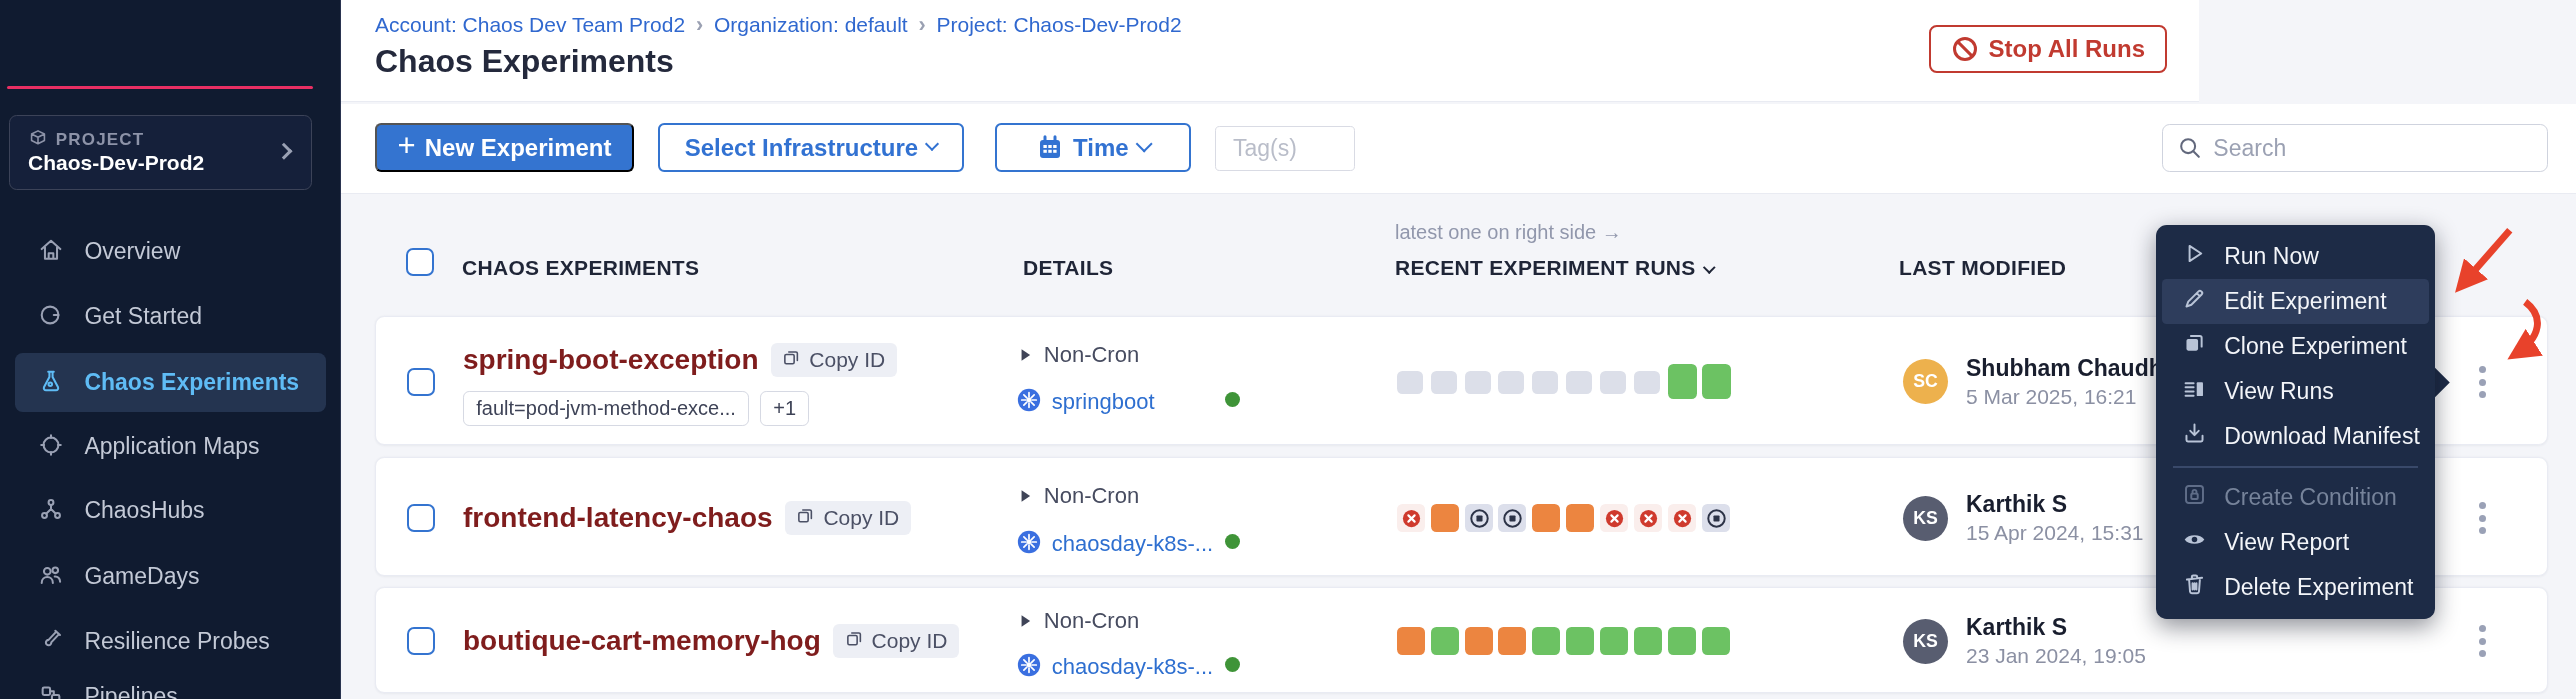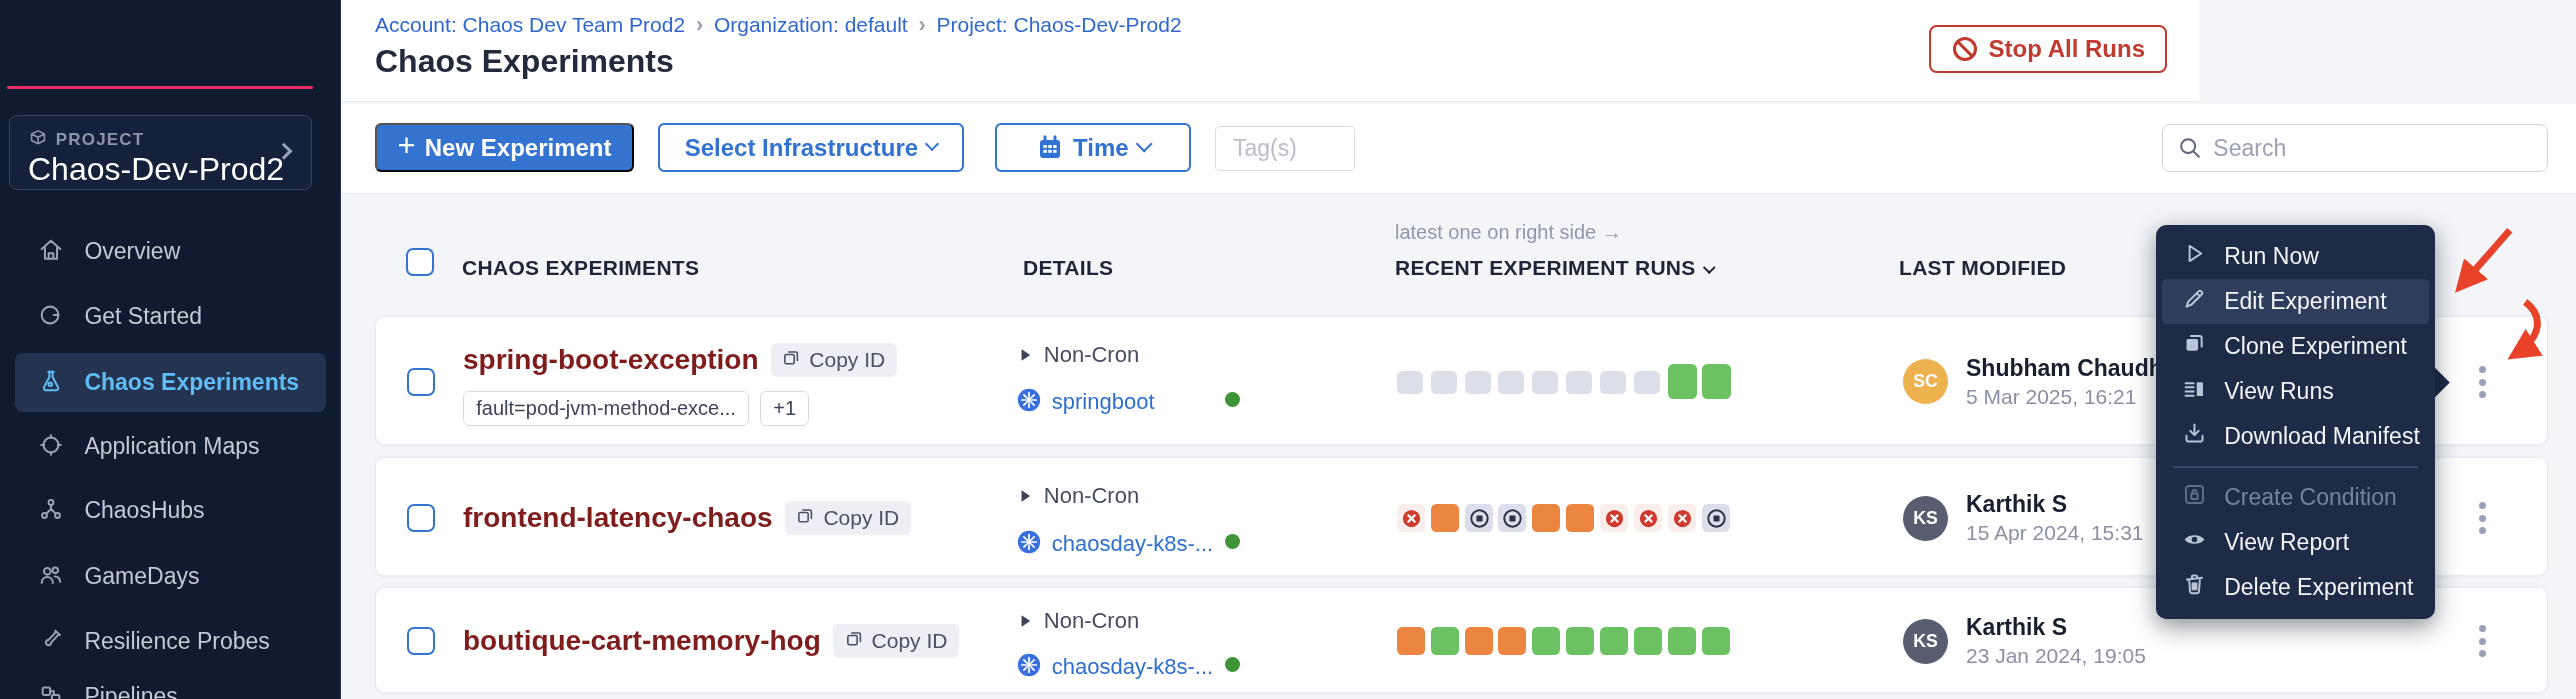--- a/index.html
+++ b/index.html
@@ -19,21 +19,21 @@
   .sb-logo { position: absolute; left: 11.5px; top: 17.7px; width: 55px; height: 51px; }
   .sb-title { position: absolute; left: 74px; top: 29px; font-size: 24px; font-weight: bold; color: #f2f4f8; letter-spacing: 0.2px; }
   .sb-grid { position: absolute; left: 268px; top: 32px; width: 34px; height: 34px;
     display: grid; grid-template-columns: repeat(3,1fr); gap: 4.6px; }
   .sb-grid i { width: 7.7px; height: 7.7px; border-radius: 50%; background: #8d95aa; }
   .sb-rule { position: absolute; left: 7px; top: 86px; width: 306px; height: 3.1px; background: #e82f63; border-radius: 1.5px; }
   .proj-box { position: absolute; left: 8.5px; top: 115px; width: 303px; height: 75px;
     border: 1.5px solid #3c4358; border-radius: 7.7px; background: #15203a; cursor: pointer; }
   .proj-label-row { position: absolute; left: 18.5px; top: 12.3px; display: flex; align-items: center; gap: 7.7px; }
   .proj-label { font-size: 17px; font-weight: bold; letter-spacing: 1.2px; color: #8d93a8; }
-  .proj-name { position: absolute; left: 18.5px; top: 35px; font-size: 32px; color: #ffffff; }
+  .proj-name { position: absolute; left: 18.5px; top: 35px; font-size: 21px; color: #ffffff; font-weight: bold; }
   .proj-chev { position: absolute; right: 20px; top: 29px; width: 12.3px; height: 12.3px;
     border-right: 3.1px solid #9aa1b4; border-bottom: 3.1px solid #9aa1b4; transform: rotate(-45deg); }
   .nav-item { position: absolute; left: 15.4px; width: 311px; height: 59px; border-radius: 7.7px;
     display: flex; align-items: center; gap: 20px; padding-left: 23px; cursor: pointer; }
   .nav-item .lbl { font-size: 23px; color: #c3c9d6; }
   .nav-item.sel { background: #243450; }
   .nav-item.sel .lbl { color: #5fbcf5; font-weight: bold; }
   
   .main-header { position: absolute; left: 341px; top: 0; width: 1858px; height: 102px;
     background: #ffffff; border-bottom: 1.5px solid #e9ebf2; }

